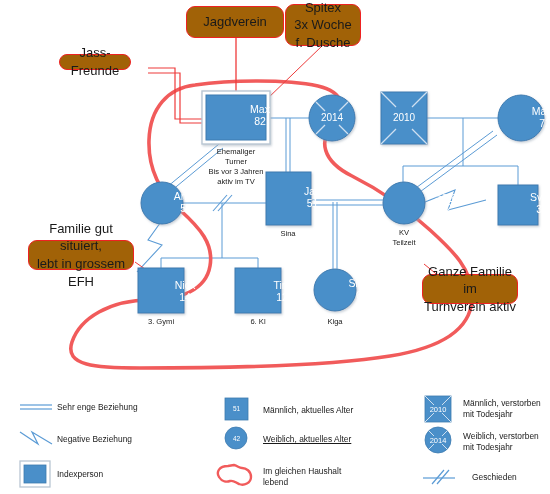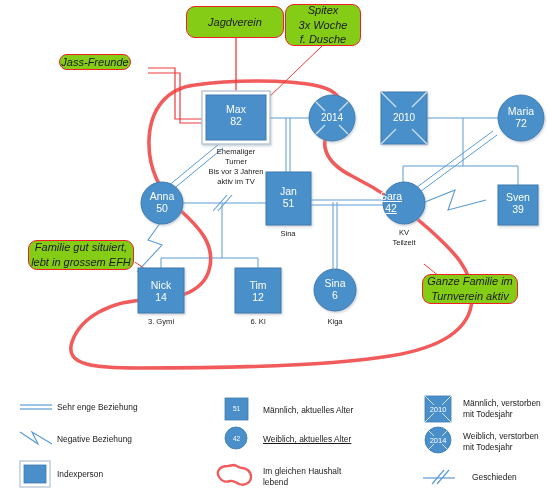--- a/index.html
+++ b/index.html
@@ -36,20 +36,21 @@
     pointer-events: none;
   }
   .node-label {
     position: absolute;
     color: #ffffff;
     text-align: center;
     line-height: 1.12;
     font-size: 10.5px;
     pointer-events: auto;
     white-space: nowrap;
+    padding-left: 24px;
   }
   .node-label .age { display: block; }
   .year-label {
     position: absolute;
     color: #ffffff;
     text-align: center;
     font-size: 10px;
     pointer-events: auto;
     white-space: nowrap;
   }
@@ -68,32 +69,31 @@
     font-size: 7.6px;
     text-align: center;
     line-height: 1.35;
     white-space: nowrap;
     pointer-events: auto;
   }
   .callout {
     position: absolute;
     border: 1.4px solid #ee2222;
     border-radius: 9px;
-    background: #84cc16;
-    color: #1a1a1a;
-    font-size: 11px;
+    background: #a16207;
+    color: #1a1a1a;
+    font-size: 13px;
     line-height: 1.35;
     text-align: center;
     display: flex;
     align-items: center;
     justify-content: center;
     box-sizing: border-box;
     pointer-events: auto;
     white-space: pre-line;
-    font-style: italic;
   }
   .legend-text {
     position: absolute;
     font-size: 8.4px;
     color: #1a1a1a;
     line-height: 1.35;
     white-space: pre-line;
     pointer-events: auto;
   }
   .legend-year {
@@ -297,21 +297,21 @@
     <div class="node-label" style="left:139px; top:191px; width:46px;">
       <span>Anna</span>
       <span class="age">50</span>
     </div>
 
     <div class="node-label" style="left:266px; top:186px; width:45px;">
       <span>Jan</span>
       <span class="age">51</span>
     </div>
 
-    <div class="node-label" style="left:368px; top:191px; width:46px;text-decoration:underline;">
+    <div class="node-label" style="left:399px; top:191px; width:46px;text-decoration:underline;">
       <span>Sara</span>
       <span class="age">42</span>
     </div>
 
     <div class="node-label" style="left:498px; top:192px; width:40px;">
       <span>Sven</span>
       <span class="age">39</span>
     </div>
 
     <div class="node-label" style="left:138px; top:280px; width:46px;">

